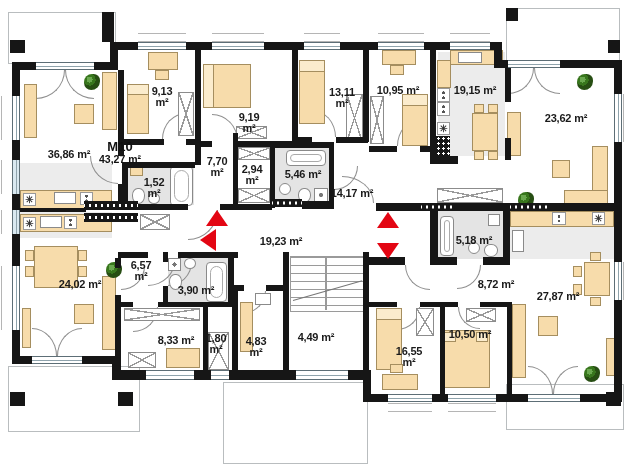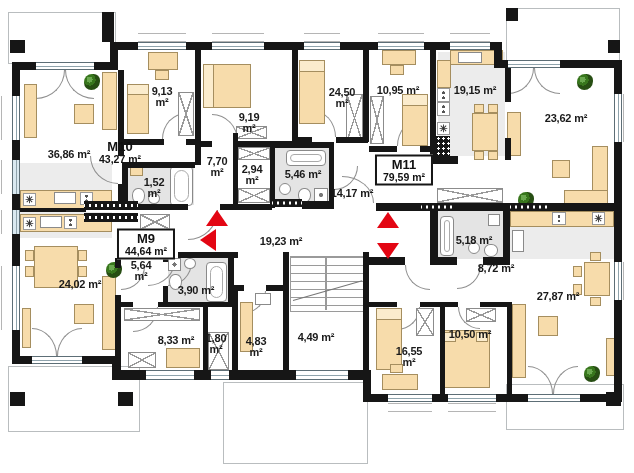--- a/index.html
+++ b/index.html
@@ -362,40 +362,32 @@
 
   <div class="tri tri-up" style="left:206px;top:210px"></div>
   <div class="tri tri-left" style="left:200px;top:229px"></div>
   <div class="tri tri-up" style="left:377px;top:212px"></div>
   <div class="tri tri-down" style="left:377px;top:243px"></div>
 
   <div class="apt" style="left:120px;top:152px">
     <div class="aid">M10</div>
     <div class="aarea">43,27 m²</div>
   </div>
-  <div class="apt boxed" style="left:146px;top:244px">
-    <div class="aid">M9</div>
-    <div class="aarea">44,64 m²</div>
-  </div>
-  <div class="apt boxed" style="left:404px;top:170px">
-    <div class="aid">M11</div>
-    <div class="aarea">79,59 m²</div>
-  </div>
 
   <div class="rlabel" style="left:69px;top:154px"><span>36,86</span><span class="u">m²</span></div>
   <div class="rlabel stacked" style="left:162px;top:96px">
       <span>9,13</span>
       <span class="u">m²</span>
     </div>
   <div class="rlabel stacked" style="left:249px;top:122px">
       <span>9,19</span>
       <span class="u">m²</span>
     </div>
   <div class="rlabel stacked" style="left:342px;top:97px">
-      <span>24,50</span>
+      <span>13,11</span>
       <span class="u">m²</span>
     </div>
   <div class="rlabel" style="left:398px;top:90px"><span>10,95</span><span class="u">m²</span></div>
   <div class="rlabel" style="left:475px;top:90px"><span>19,15</span><span class="u">m²</span></div>
   <div class="rlabel" style="left:566px;top:118px"><span>23,62</span><span class="u">m²</span></div>
   <div class="rlabel stacked" style="left:217px;top:166px">
       <span>7,70</span>
       <span class="u">m²</span>
     </div>
   <div class="rlabel stacked" style="left:252px;top:174px">
@@ -403,37 +395,37 @@
       <span class="u">m²</span>
     </div>
   <div class="rlabel stacked" style="left:154px;top:187px">
       <span>1,52</span>
       <span class="u">m²</span>
     </div>
   <div class="rlabel" style="left:303px;top:174px"><span>5,46</span><span class="u">m²</span></div>
   <div class="rlabel" style="left:352px;top:193px"><span>14,17</span><span class="u">m²</span></div>
   <div class="rlabel" style="left:281px;top:241px"><span>19,23</span><span class="u">m²</span></div>
   <div class="rlabel stacked" style="left:141px;top:270px">
-      <span>5,64</span>
+      <span>6,57</span>
       <span class="u">m²</span>
     </div>
   <div class="rlabel" style="left:196px;top:290px"><span>3,90</span><span class="u">m²</span></div>
   <div class="rlabel" style="left:80px;top:284px"><span>24,02</span><span class="u">m²</span></div>
   <div class="rlabel" style="left:176px;top:340px"><span>8,33</span><span class="u">m²</span></div>
   <div class="rlabel stacked" style="left:216px;top:343px">
       <span>1,80</span>
       <span class="u">m²</span>
     </div>
   <div class="rlabel stacked" style="left:256px;top:346px">
       <span>4,83</span>
       <span class="u">m²</span>
     </div>
   <div class="rlabel" style="left:316px;top:337px"><span>4,49</span><span class="u">m²</span></div>
   <div class="rlabel" style="left:474px;top:240px"><span>5,18</span><span class="u">m²</span></div>
-  <div class="rlabel" style="left:496px;top:268px"><span>8,72</span><span class="u">m²</span></div>
+  <div class="rlabel" style="left:496px;top:284px"><span>8,72</span><span class="u">m²</span></div>
   <div class="rlabel" style="left:558px;top:296px"><span>27,87</span><span class="u">m²</span></div>
   <div class="rlabel" style="left:470px;top:334px"><span>10,50</span><span class="u">m²</span></div>
   <div class="rlabel stacked" style="left:409px;top:356px">
       <span>16,55</span>
       <span class="u">m²</span>
     </div>
 
 </div>
 
 </body></html>

